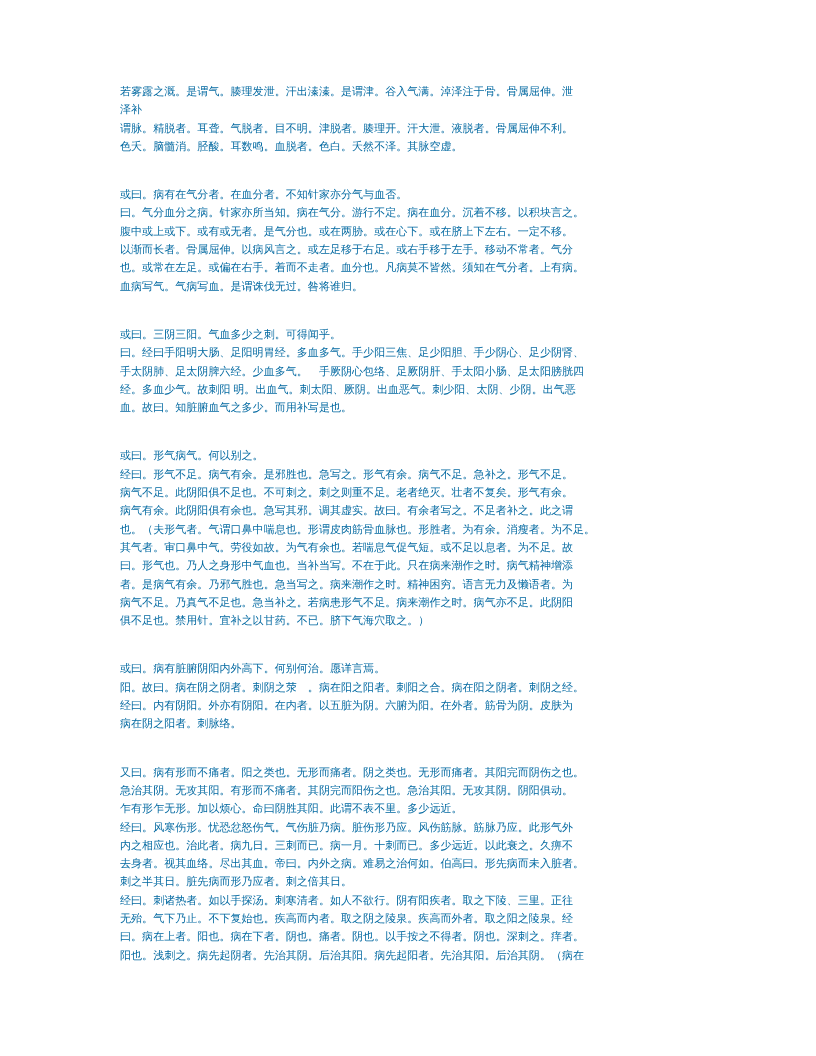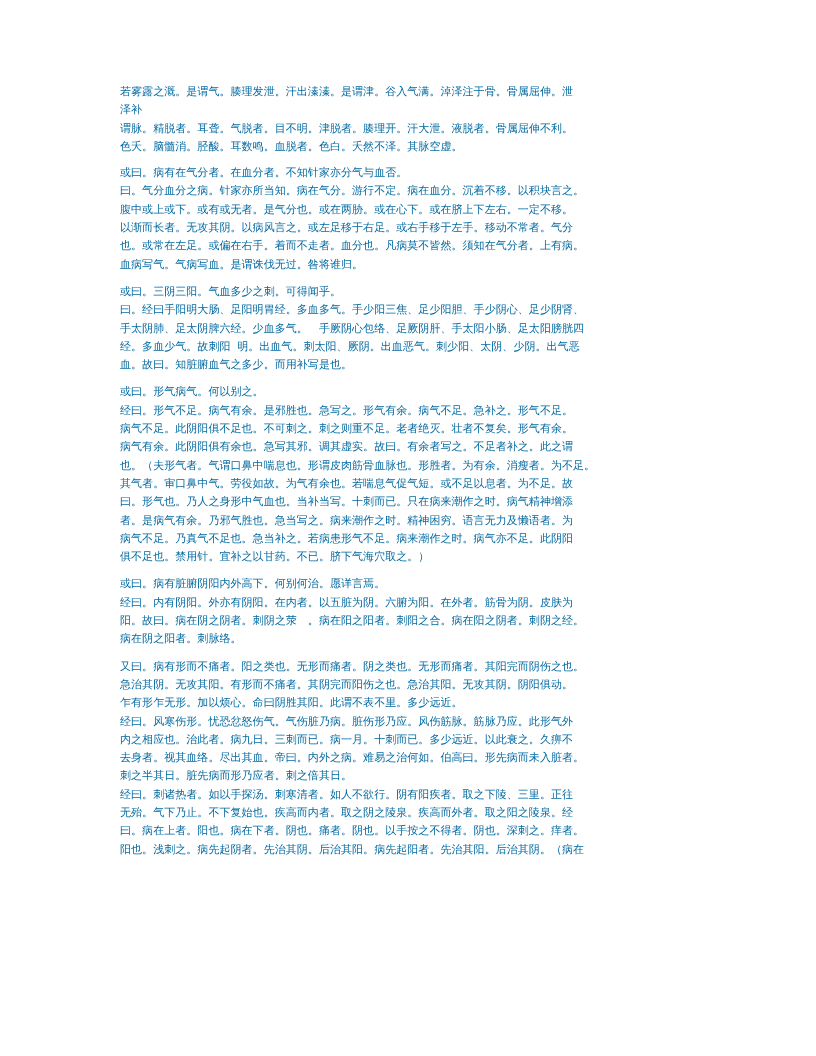--- a/index.html
+++ b/index.html
@@ -19,22 +19,21 @@
     left: 120px;
     top: 82px;
     width: 580px;
     color: #0369a1;
     font-family: "Liberation Serif", "DejaVu Serif", serif;
     font-size: 11px;
     line-height: 18.3px;
     letter-spacing: 0.05px;
   }
   .block + .block {
-    margin-top: 9px;
-    font-family: Liberation Mono, monospace;
+    margin-top: 30px;
   }
   .line {
     white-space: pre;
     min-height: 18.3px;
     text-align: justify;
   }
 </style>
 </head>
 <body>
 
@@ -43,47 +42,47 @@
       <div class="block">
         <div class="line">若雾露之溉。是谓气。腠理发泄。汗出溱溱。是谓津。谷入气满。淖泽注于骨。骨属屈伸。泄</div>
         <div class="line">泽补</div>
         <div class="line">谓脉。精脱者。耳聋。气脱者。目不明。津脱者。腠理开。汗大泄。液脱者。骨属屈伸不利。</div>
         <div class="line">色夭。脑髓消。胫酸。耳数鸣。血脱者。色白。夭然不泽。其脉空虚。</div>
       </div>
       <div class="block">
         <div class="line">或曰。病有在气分者。在血分者。不知针家亦分气与血否。</div>
         <div class="line">曰。气分血分之病。针家亦所当知。病在气分。游行不定。病在血分。沉着不移。以积块言之。</div>
         <div class="line">腹中或上或下。或有或无者。是气分也。或在两胁。或在心下。或在脐上下左右。一定不移。</div>
-        <div class="line">以渐而长者。无攻其阴。以病风言之。或左足移于右足。或右手移于左手。移动不常者。气分</div>
+        <div class="line">以渐而长者。骨属屈伸。以病风言之。或左足移于右足。或右手移于左手。移动不常者。气分</div>
         <div class="line">也。或常在左足。或偏在右手。着而不走者。血分也。凡病莫不皆然。须知在气分者。上有病。</div>
         <div class="line">血病写气。气病写血。是谓诛伐无过。咎将谁归。</div>
       </div>
       <div class="block">
         <div class="line">或曰。三阴三阳。气血多少之刺。可得闻乎。</div>
         <div class="line">曰。经曰手阳明大肠、足阳明胃经。多血多气。手少阳三焦、足少阳胆、手少阴心、足少阴肾、</div>
         <div class="line">手太阴肺、足太阴脾六经。少血多气。　手厥阴心包络、足厥阴肝、手太阳小肠、足太阳膀胱四</div>
         <div class="line">经。多血少气。故刺阳 明。出血气。刺太阳、厥阴。出血恶气。刺少阳、太阴、少阴。出气恶</div>
         <div class="line">血。故曰。知脏腑血气之多少。而用补写是也。</div>
       </div>
       <div class="block">
         <div class="line">或曰。形气病气。何以别之。</div>
         <div class="line">经曰。形气不足。病气有余。是邪胜也。急写之。形气有余。病气不足。急补之。形气不足。</div>
         <div class="line">病气不足。此阴阳俱不足也。不可刺之。刺之则重不足。老者绝灭。壮者不复矣。形气有余。</div>
         <div class="line">病气有余。此阴阳俱有余也。急写其邪。调其虚实。故曰。有余者写之。不足者补之。此之谓</div>
         <div class="line">也。（夫形气者。气谓口鼻中喘息也。形谓皮肉筋骨血脉也。形胜者。为有余。消瘦者。为不足。</div>
         <div class="line">其气者。审口鼻中气。劳役如故。为气有余也。若喘息气促气短。或不足以息者。为不足。故</div>
-        <div class="line">曰。形气也。乃人之身形中气血也。当补当写。十刺而已。只在病来潮作之时。病气精神增添</div>
+        <div class="line">曰。形气也。乃人之身形中气血也。当补当写。不在于此。只在病来潮作之时。病气精神增添</div>
         <div class="line">者。是病气有余。乃邪气胜也。急当写之。病来潮作之时。精神困穷。语言无力及懒语者。为</div>
         <div class="line">病气不足。乃真气不足也。急当补之。若病患形气不足。病来潮作之时。病气亦不足。此阴阳</div>
         <div class="line">俱不足也。禁用针。宜补之以甘药。不已。脐下气海穴取之。）</div>
       </div>
       <div class="block">
         <div class="line">或曰。病有脏腑阴阳内外高下。何别何治。愿详言焉。</div>
+        <div class="line">阳。故曰。病在阴之阴者。刺阴之荥　。病在阳之阳者。刺阳之合。病在阳之阴者。刺阴之经。</div>
         <div class="line">经曰。内有阴阳。外亦有阴阳。在内者。以五脏为阴。六腑为阳。在外者。筋骨为阴。皮肤为</div>
-        <div class="line">阳。故曰。病在阴之阴者。刺阴之荥　。病在阳之阳者。刺阳之合。病在阳之阴者。刺阴之经。</div>
         <div class="line">病在阴之阳者。刺脉络。</div>
       </div>
       <div class="block">
         <div class="line">又曰。病有形而不痛者。阳之类也。无形而痛者。阴之类也。无形而痛者。其阳完而阴伤之也。</div>
         <div class="line">急治其阴。无攻其阳。有形而不痛者。其阴完而阳伤之也。急治其阳。无攻其阴。阴阳俱动。</div>
         <div class="line">乍有形乍无形。加以烦心。命曰阴胜其阳。此谓不表不里。多少远近。</div>
         <div class="line">经曰。风寒伤形。忧恐忿怒伤气。气伤脏乃病。脏伤形乃应。风伤筋脉。筋脉乃应。此形气外</div>
         <div class="line">内之相应也。治此者。病九日。三刺而已。病一月。十刺而已。多少远近。以此衰之。久痹不</div>
         <div class="line">去身者。视其血络。尽出其血。帝曰。内外之病。难易之治何如。伯高曰。形先病而未入脏者。</div>
         <div class="line">刺之半其日。脏先病而形乃应者。刺之倍其日。</div>

